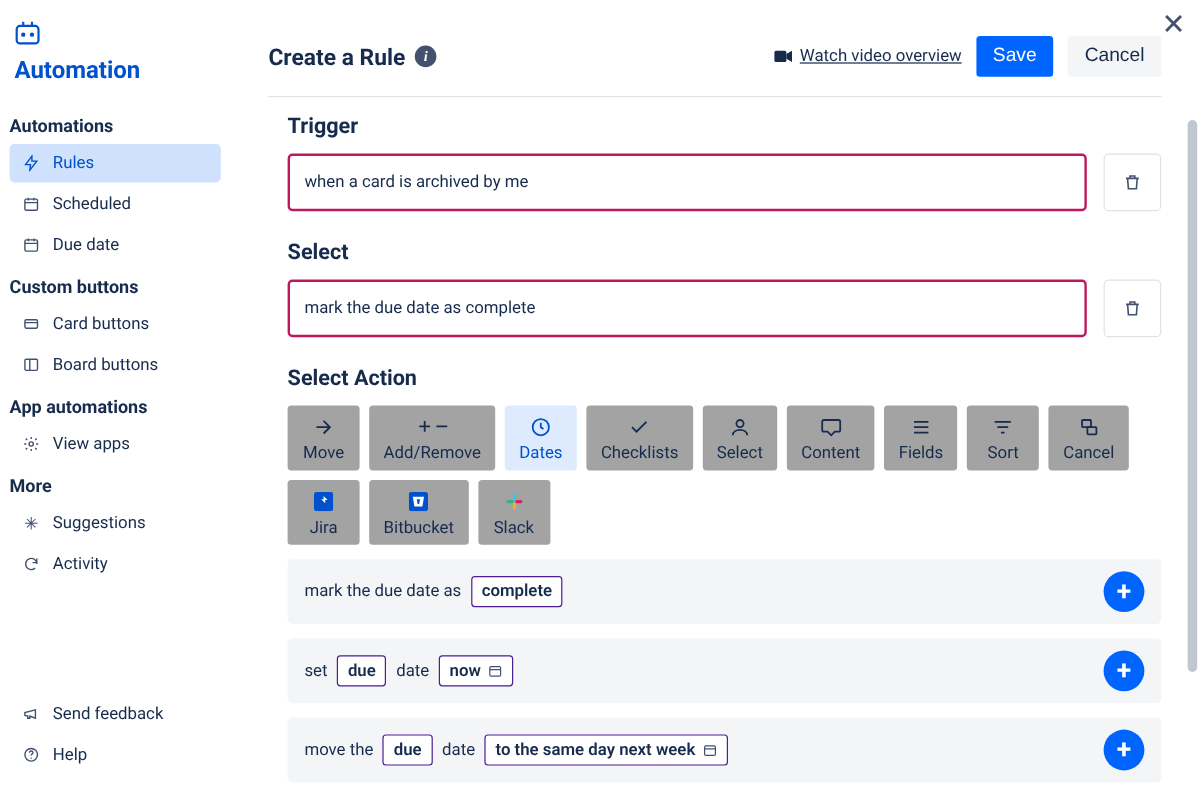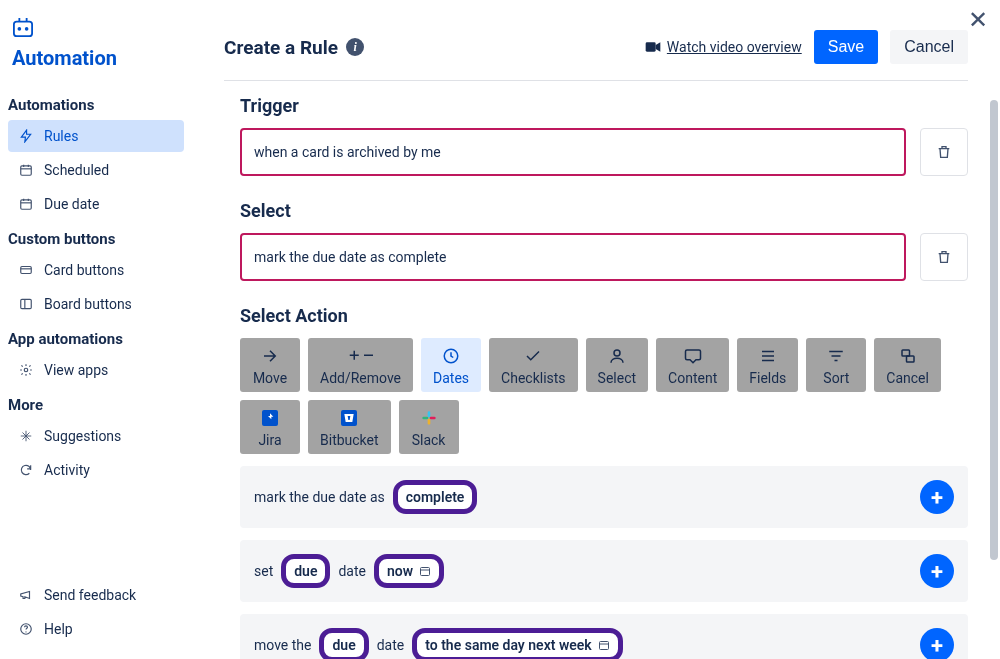--- a/index.html
+++ b/index.html
@@ -40,21 +40,21 @@
 .trash-btn { width: 48px; border: 1px solid #dfe1e6; border-radius: 4px; background: #fff; display: flex; align-items: center; justify-content: center; cursor: pointer; color: #42526e; }
 
 .action-tabs { display: flex; flex-wrap: wrap; gap: 8px; margin: 0 0 12px 16px; }
 .action-tab { background: #a3a3a3; border-radius: 3px; padding: 8px 12px 6px 12px; min-width: 60px; display: flex; flex-direction: column; align-items: center; gap: 4px; cursor: pointer; }
 .action-tab.active { background: #deebff; color: #0052cc; }
 .action-tab .tab-icon { height: 20px; display: flex; align-items: center; justify-content: center; }
 .action-tab .tab-label { font-size: 14px; }
 
 .option-card { background: #f4f5f7; border-radius: 4px; padding: 14px 14px; margin: 0 0 12px 16px; display: flex; align-items: center; gap: 8px; position: relative; }
 .option-text { color: #172b4d; display: flex; align-items: center; gap: 8px; flex-wrap: wrap; }
-.chip { background: #fff; border: 5px solid #4c1d95; border-radius: 13px; padding: 4px 8px; font-weight: 600; color: #172b4d; display: inline-flex; align-items: center; gap: 6px; }
+.chip { background: #fff; border: 1px solid #4c1d95; border-radius: 3px; padding: 4px 8px; font-weight: 600; color: #172b4d; display: inline-flex; align-items: center; gap: 6px; }
 .add-circle { position: absolute; right: 14px; width: 34px; height: 34px; border-radius: 50%; background: #0065ff; color: #fff; display: flex; align-items: center; justify-content: center; cursor: pointer; font-size: 22px; font-weight: 700; }
 
 .scrollbar-track { position: absolute; right: 2px; top: 100px; width: 8px; height: 478px; background: transparent; }
 .scrollbar-thumb { width: 8px; height: 460px; background: #c1c7d0; border-radius: 4px; }
 
 svg { display: block; }
 </style>
 </head>
 <body>
 

